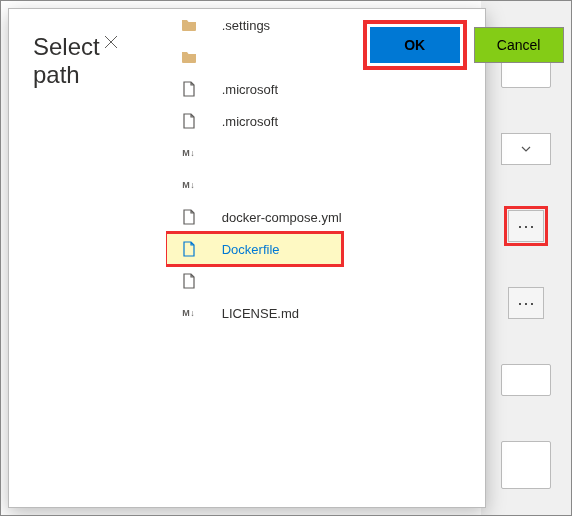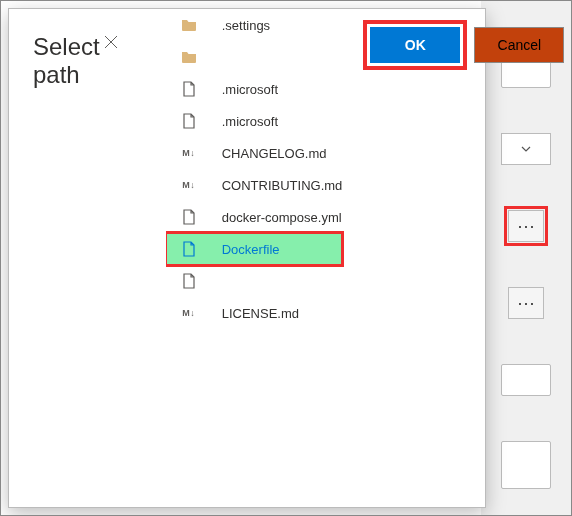--- a/index.html
+++ b/index.html
@@ -83,21 +83,21 @@
       padding-left: 14px;
       gap: 24px;
       font-size: 13px;
       color: #323130;
       cursor: pointer;
       white-space: nowrap;
       overflow: hidden;
       text-overflow: ellipsis;
     }
     .file-row.selected {
-      background: #86efac;
+      background: #fef9c3;
       color: #0078d4;
     }
     .file-row.selected .icon-file-svg { stroke: #0078d4; }
     .file-row.hl-row {
       outline: 3px solid #ef2e2e;
       outline-offset: -1px;
     }
     .icon-slot { width: 18px; height: 18px; display:flex; align-items:center; justify-content:center; flex-shrink:0;}
     .icon-folder { fill: #dcb67a; }
     .icon-file-svg { stroke: #605e5c; fill:none; stroke-width:1.2; }
@@ -105,26 +105,26 @@
     .label { overflow:hidden; text-overflow: ellipsis; }
     .dialog-footer {
       padding: 18px 24px 18px 24px;
       display:flex; justify-content:flex-end; gap: 14px;
     }
     .btn {
       min-width: 90px;
       height: 36px;
       font-size: 14px;
       border:1px solid #8a8886;
-      background:#c2410c;
+      background:#84cc16;
       cursor:pointer;
       display:flex; align-items:center; justify-content:center;
     }
     .btn-primary {
-      background:#0078d4; color:#ffffff; border-color:#0078d4; font-weight:600;text-align:center;
+      background:#0078d4; color:#000000; border-color:#0078d4; font-weight:600;text-align:center;
     }
     .btn-primary.hl-red { outline: 4px solid #ef2e2e; outline-offset: 3px; }
   </style>
 </head>
 <body>
 
 <div class="bg-panel">
   <div class="bg-field"></div>
   <div class="bg-dropdown">
     <svg width="12" height="12" viewBox="0 0 12 12">
@@ -177,27 +177,25 @@
             <svg class="icon-file-svg" width="14" height="16" viewBox="0 0 14 16">
               <path d="M2 1 h7 l3 3 v11 H2 Z M9 1 v3 h3"></path>
             </svg>
           </span>
           <span class="label">.microsoft</span>
         </div>
         <div class="file-row">
           <span class="icon-slot">
             <span class="icon-md">M↓</span>
           </span>
-          <span class="label">CHANGELOG.md</span>
         </div>
         <div class="file-row">
           <span class="icon-slot">
             <span class="icon-md">M↓</span>
           </span>
-          <span class="label">CONTRIBUTING.md</span>
         </div>
         <div class="file-row">
           <span class="icon-slot">
             <svg class="icon-file-svg" width="14" height="16" viewBox="0 0 14 16">
               <path d="M2 1 h7 l3 3 v11 H2 Z M9 1 v3 h3"></path>
             </svg>
           </span>
           <span class="label">docker-compose.yml</span>
         </div>
         <div class="file-row selected hl-row">

